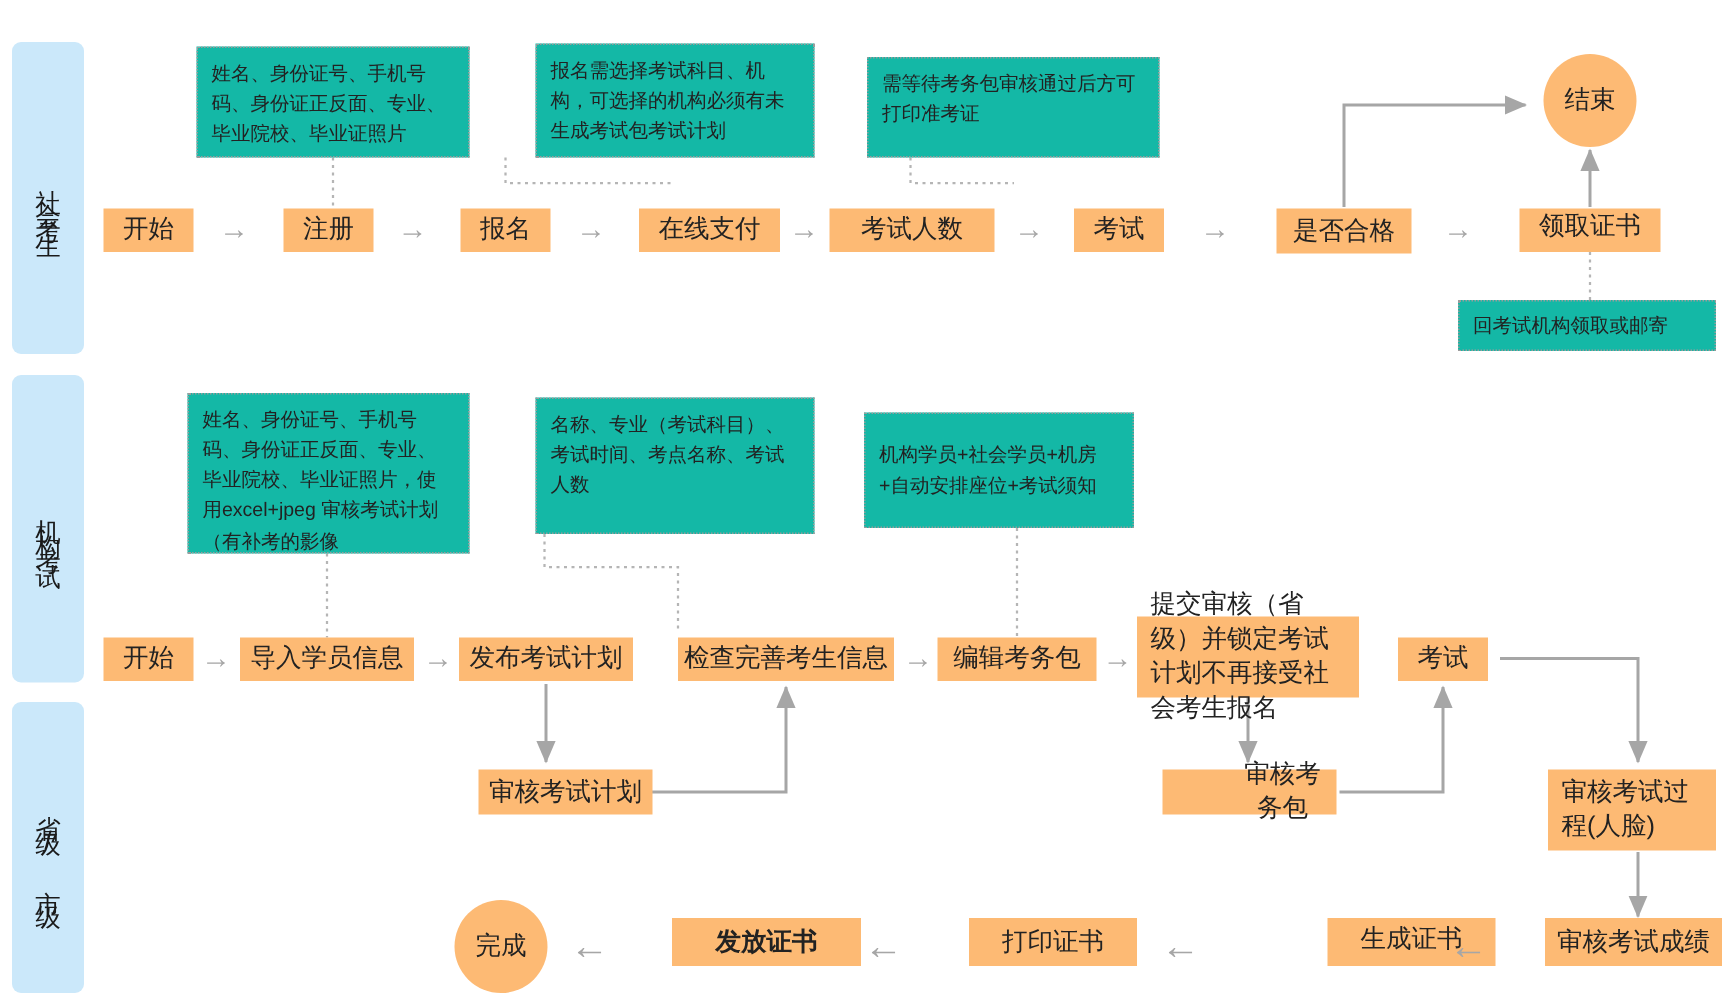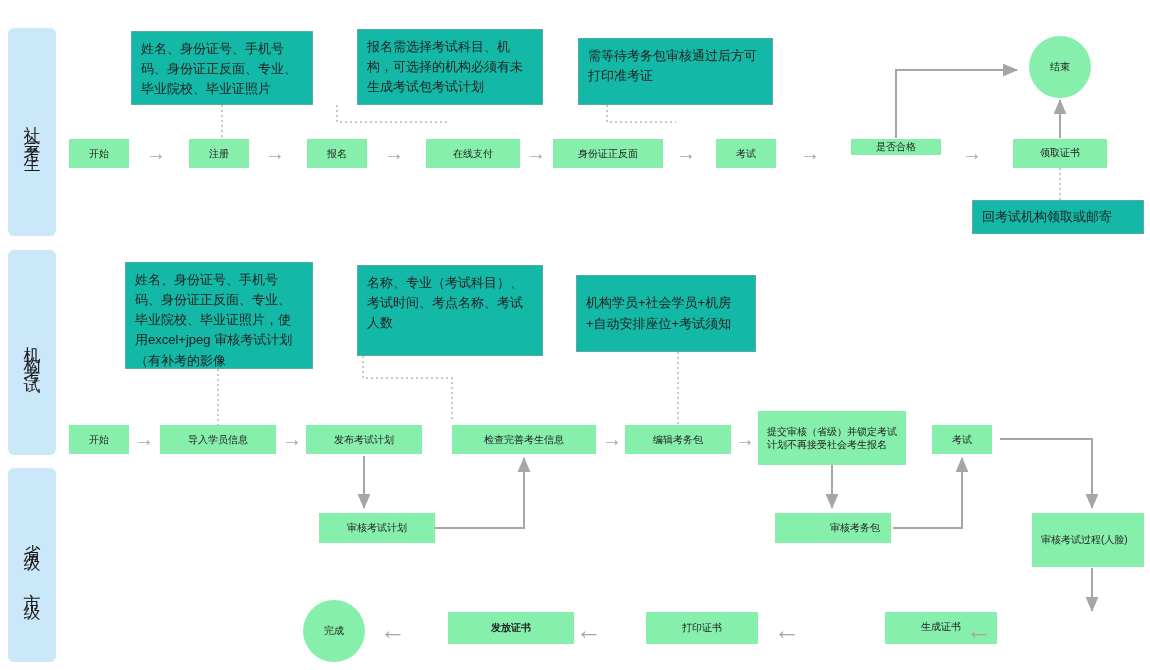--- a/index.html
+++ b/index.html
@@ -25,23 +25,23 @@
     font-size:17px;
     color:#1a1a1a;
     letter-spacing:10px;
     line-height:1;
     text-align:center;
   }
 
   
   .node{
     position:absolute;
-    background:#86efac;
+    background:#fdba74;
     color:#222222;
-    font-size:10px;
+    font-size:17px;
     display:flex;align-items:center;justify-content:center;
     text-align:center;
     box-sizing:border-box;
     line-height:1.35;
     padding:2px 4px;
   }
   .node.bold{font-weight:bold;}
   .node.circle{border-radius:50%;}
 
   
@@ -118,23 +118,23 @@
 
   <div class="note" style="left:131px;top:31px;width:182px;height:74px;">姓名、身份证号、手机号码、身份证正反面、专业、毕业院校、毕业证照片</div>
   <div class="note" style="left:357px;top:29px;width:186px;height:76px;">报名需选择考试科目、机构，可选择的机构必须有未生成考试包考试计划</div>
   <div class="note" style="left:578px;top:38px;width:195px;height:67px;">需等待考务包审核通过后方可打印准考证</div>
   <div class="note" style="left:972px;top:200px;width:172px;height:34px;display:flex;align-items:center;">回考试机构领取或邮寄</div>
 
   <div class="node" style="left:69px;top:139px;width:60px;height:29px;">开始</div>
   <div class="node" style="left:189px;top:139px;width:60px;height:29px;">注册</div>
   <div class="node" style="left:307px;top:139px;width:60px;height:29px;">报名</div>
   <div class="node" style="left:426px;top:139px;width:94px;height:29px;">在线支付</div>
-  <div class="node" style="left:553px;top:139px;width:110px;height:29px;">身份证正反面</div>
+  <div class="node" style="left:553px;top:139px;width:110px;height:29px;">考试人数</div>
   <div class="node" style="left:716px;top:139px;width:60px;height:29px;">考试</div>
-  <div class="node" style="left:851px;top:139px;width:90px;height:16px;">是否合格</div>
+  <div class="node" style="left:851px;top:139px;width:90px;height:30px;">是否合格</div>
   <div class="node" style="left:1013px;top:139px;width:94px;height:29px;font-family:Liberation Mono, monospace;">领取证书</div>
   <div class="node circle" style="left:1029px;top:36px;width:62px;height:62px;">结束</div>
 
   <span class="inline-arrow" style="left:146px;top:143px;">→</span>
   <span class="inline-arrow" style="left:265px;top:143px;">→</span>
   <span class="inline-arrow" style="left:384px;top:143px;">→</span>
   <span class="inline-arrow" style="left:526px;top:143px;">→</span>
   <span class="inline-arrow" style="left:676px;top:143px;">→</span>
   <span class="inline-arrow" style="left:800px;top:143px;">→</span>
   <span class="inline-arrow" style="left:962px;top:143px;">→</span>
@@ -152,20 +152,21 @@
   <div class="node" style="left:932px;top:425px;width:60px;height:29px;">考试</div>
 
   <span class="inline-arrow" style="left:134px;top:429px;">→</span>
   <span class="inline-arrow" style="left:282px;top:429px;">→</span>
   <span class="inline-arrow" style="left:735px;top:429px;">→</span>
   <span class="inline-arrow" style="left:602px;top:429px;">→</span>
 
   <div class="node" style="left:319px;top:513px;width:116px;height:30px;">审核考试计划</div>
   <div class="node" style="left:775px;top:513px;width:116px;height:30px;padding-left:48px;">审核考务包</div>
   <div class="node" style="left:1032px;top:513px;width:112px;height:54px;text-align:left;justify-content:flex-start;padding-left:9px;">审核考试过程(人脸)</div>
+  <div class="node" style="left:1030px;top:612px;width:118px;height:32px;">审核考试成绩</div>
   <div class="node" style="left:885px;top:612px;width:112px;height:32px;font-family:Liberation Mono, monospace;">生成证书</div>
   <div class="node" style="left:646px;top:612px;width:112px;height:32px;">打印证书</div>
   <div class="node bold" style="left:448px;top:612px;width:126px;height:32px;">发放证书</div>
   <div class="node circle" style="left:303px;top:600px;width:62px;height:62px;">完成</div>
 
   <span class="inline-arrow" style="left:966px;top:617px;font-size:26px;">←</span>
   <span class="inline-arrow" style="left:774px;top:617px;font-size:26px;">←</span>
   <span class="inline-arrow" style="left:576px;top:617px;font-size:26px;">←</span>
   <span class="inline-arrow" style="left:380px;top:617px;font-size:26px;">←</span>
 

